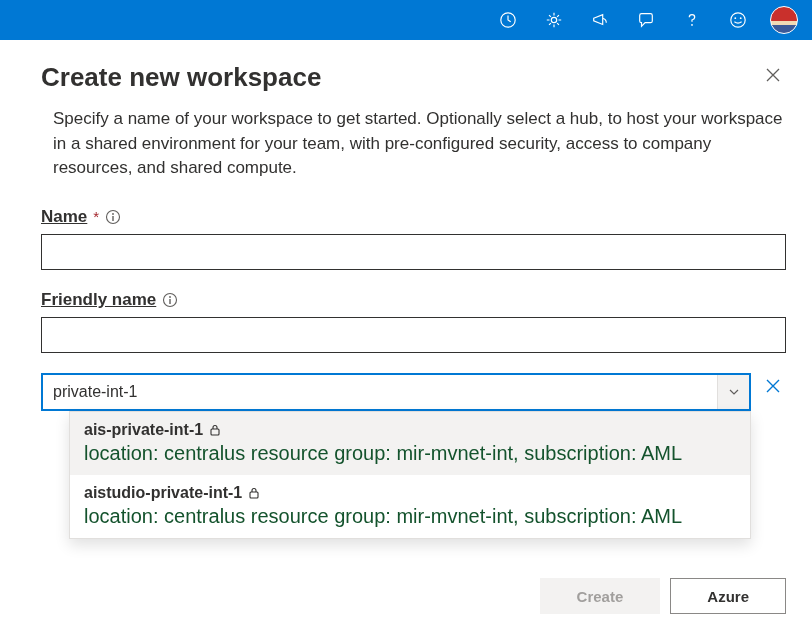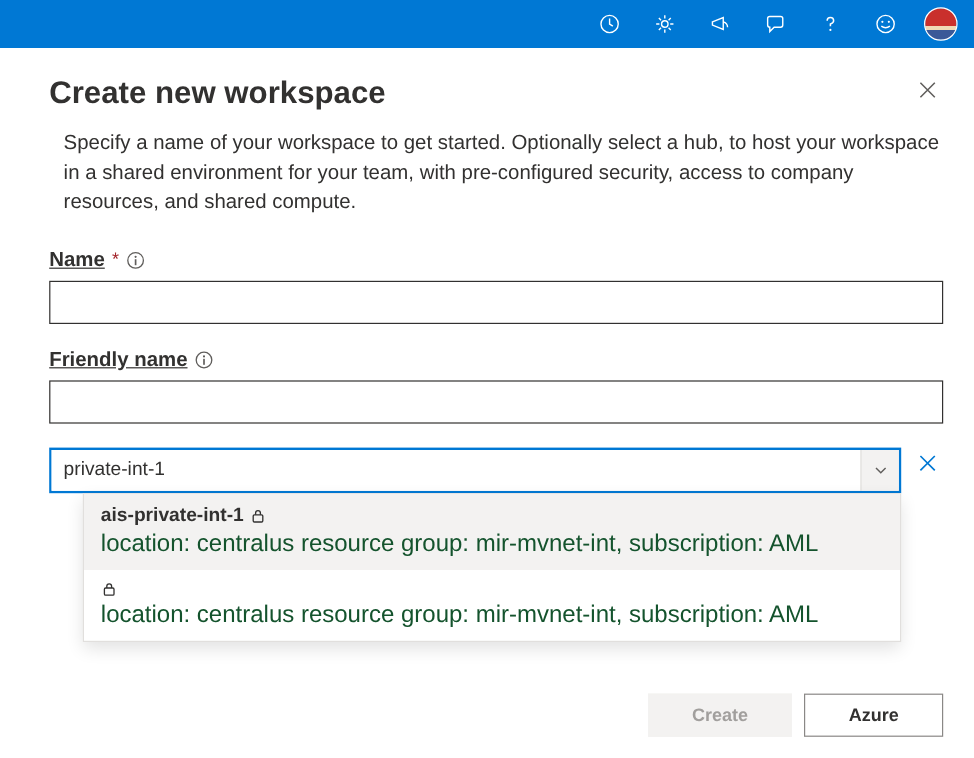--- a/index.html
+++ b/index.html
@@ -313,20 +313,21 @@
               <span>ais-private-int-1</span>
               <svg width="14" height="14" viewBox="0 0 14 14">
                   <rect x="3" y="6" width="8" height="6" rx="1" fill="none" stroke="#323130" stroke-width="1.1"></rect>
                   <path d="M5 6 V4.5 Q5 2.5 7 2.5 Q9 2.5 9 4.5 V6" fill="none" stroke="#323130" stroke-width="1.1"></path>
                 </svg>
             </div>
             <div class="dropdown-item-sub">location: centralus   resource group: mir-mvnet-int, subscription: AML</div>
           </div>
           <div class="dropdown-item">
             <div class="dropdown-item-title">
+              <span>aistudio-private-int-1</span>
               <svg width="14" height="14" viewBox="0 0 14 14">
                   <rect x="3" y="6" width="8" height="6" rx="1" fill="none" stroke="#323130" stroke-width="1.1"></rect>
                   <path d="M5 6 V4.5 Q5 2.5 7 2.5 Q9 2.5 9 4.5 V6" fill="none" stroke="#323130" stroke-width="1.1"></path>
                 </svg>
             </div>
             <div class="dropdown-item-sub">location: centralus   resource group: mir-mvnet-int, subscription: AML</div>
           </div>
         </div>
       </div>
       <div class="clear-btn">

